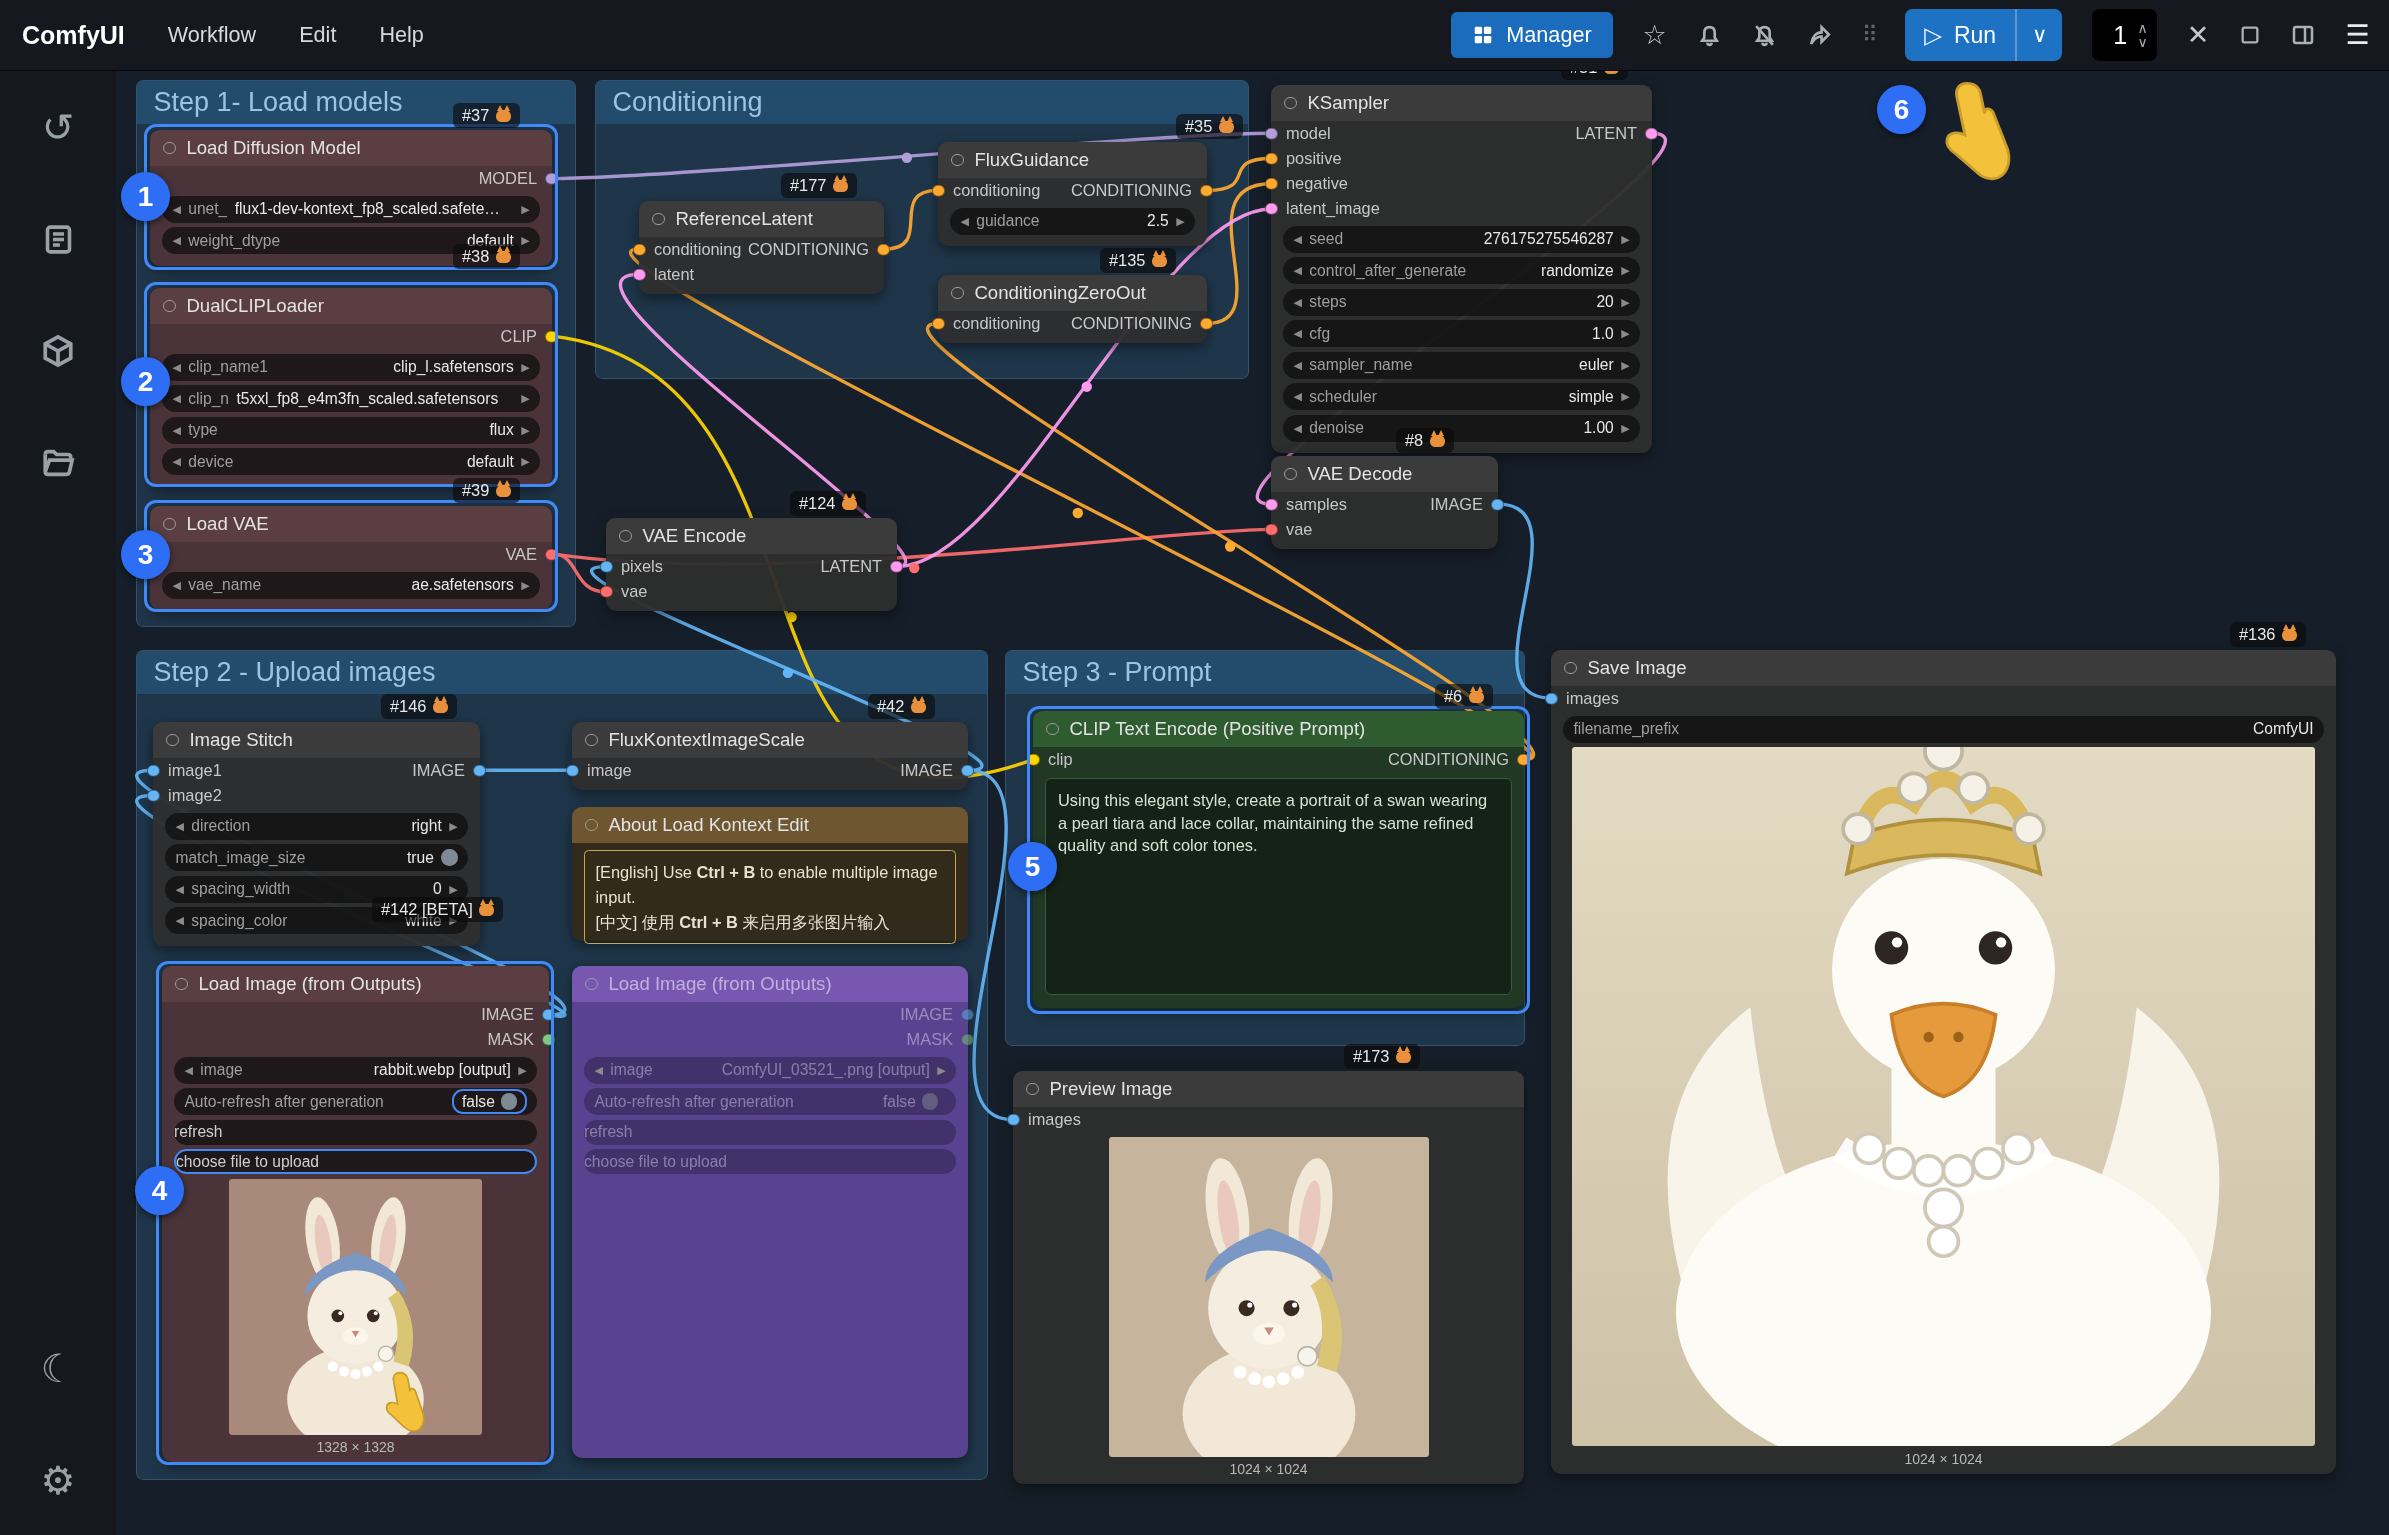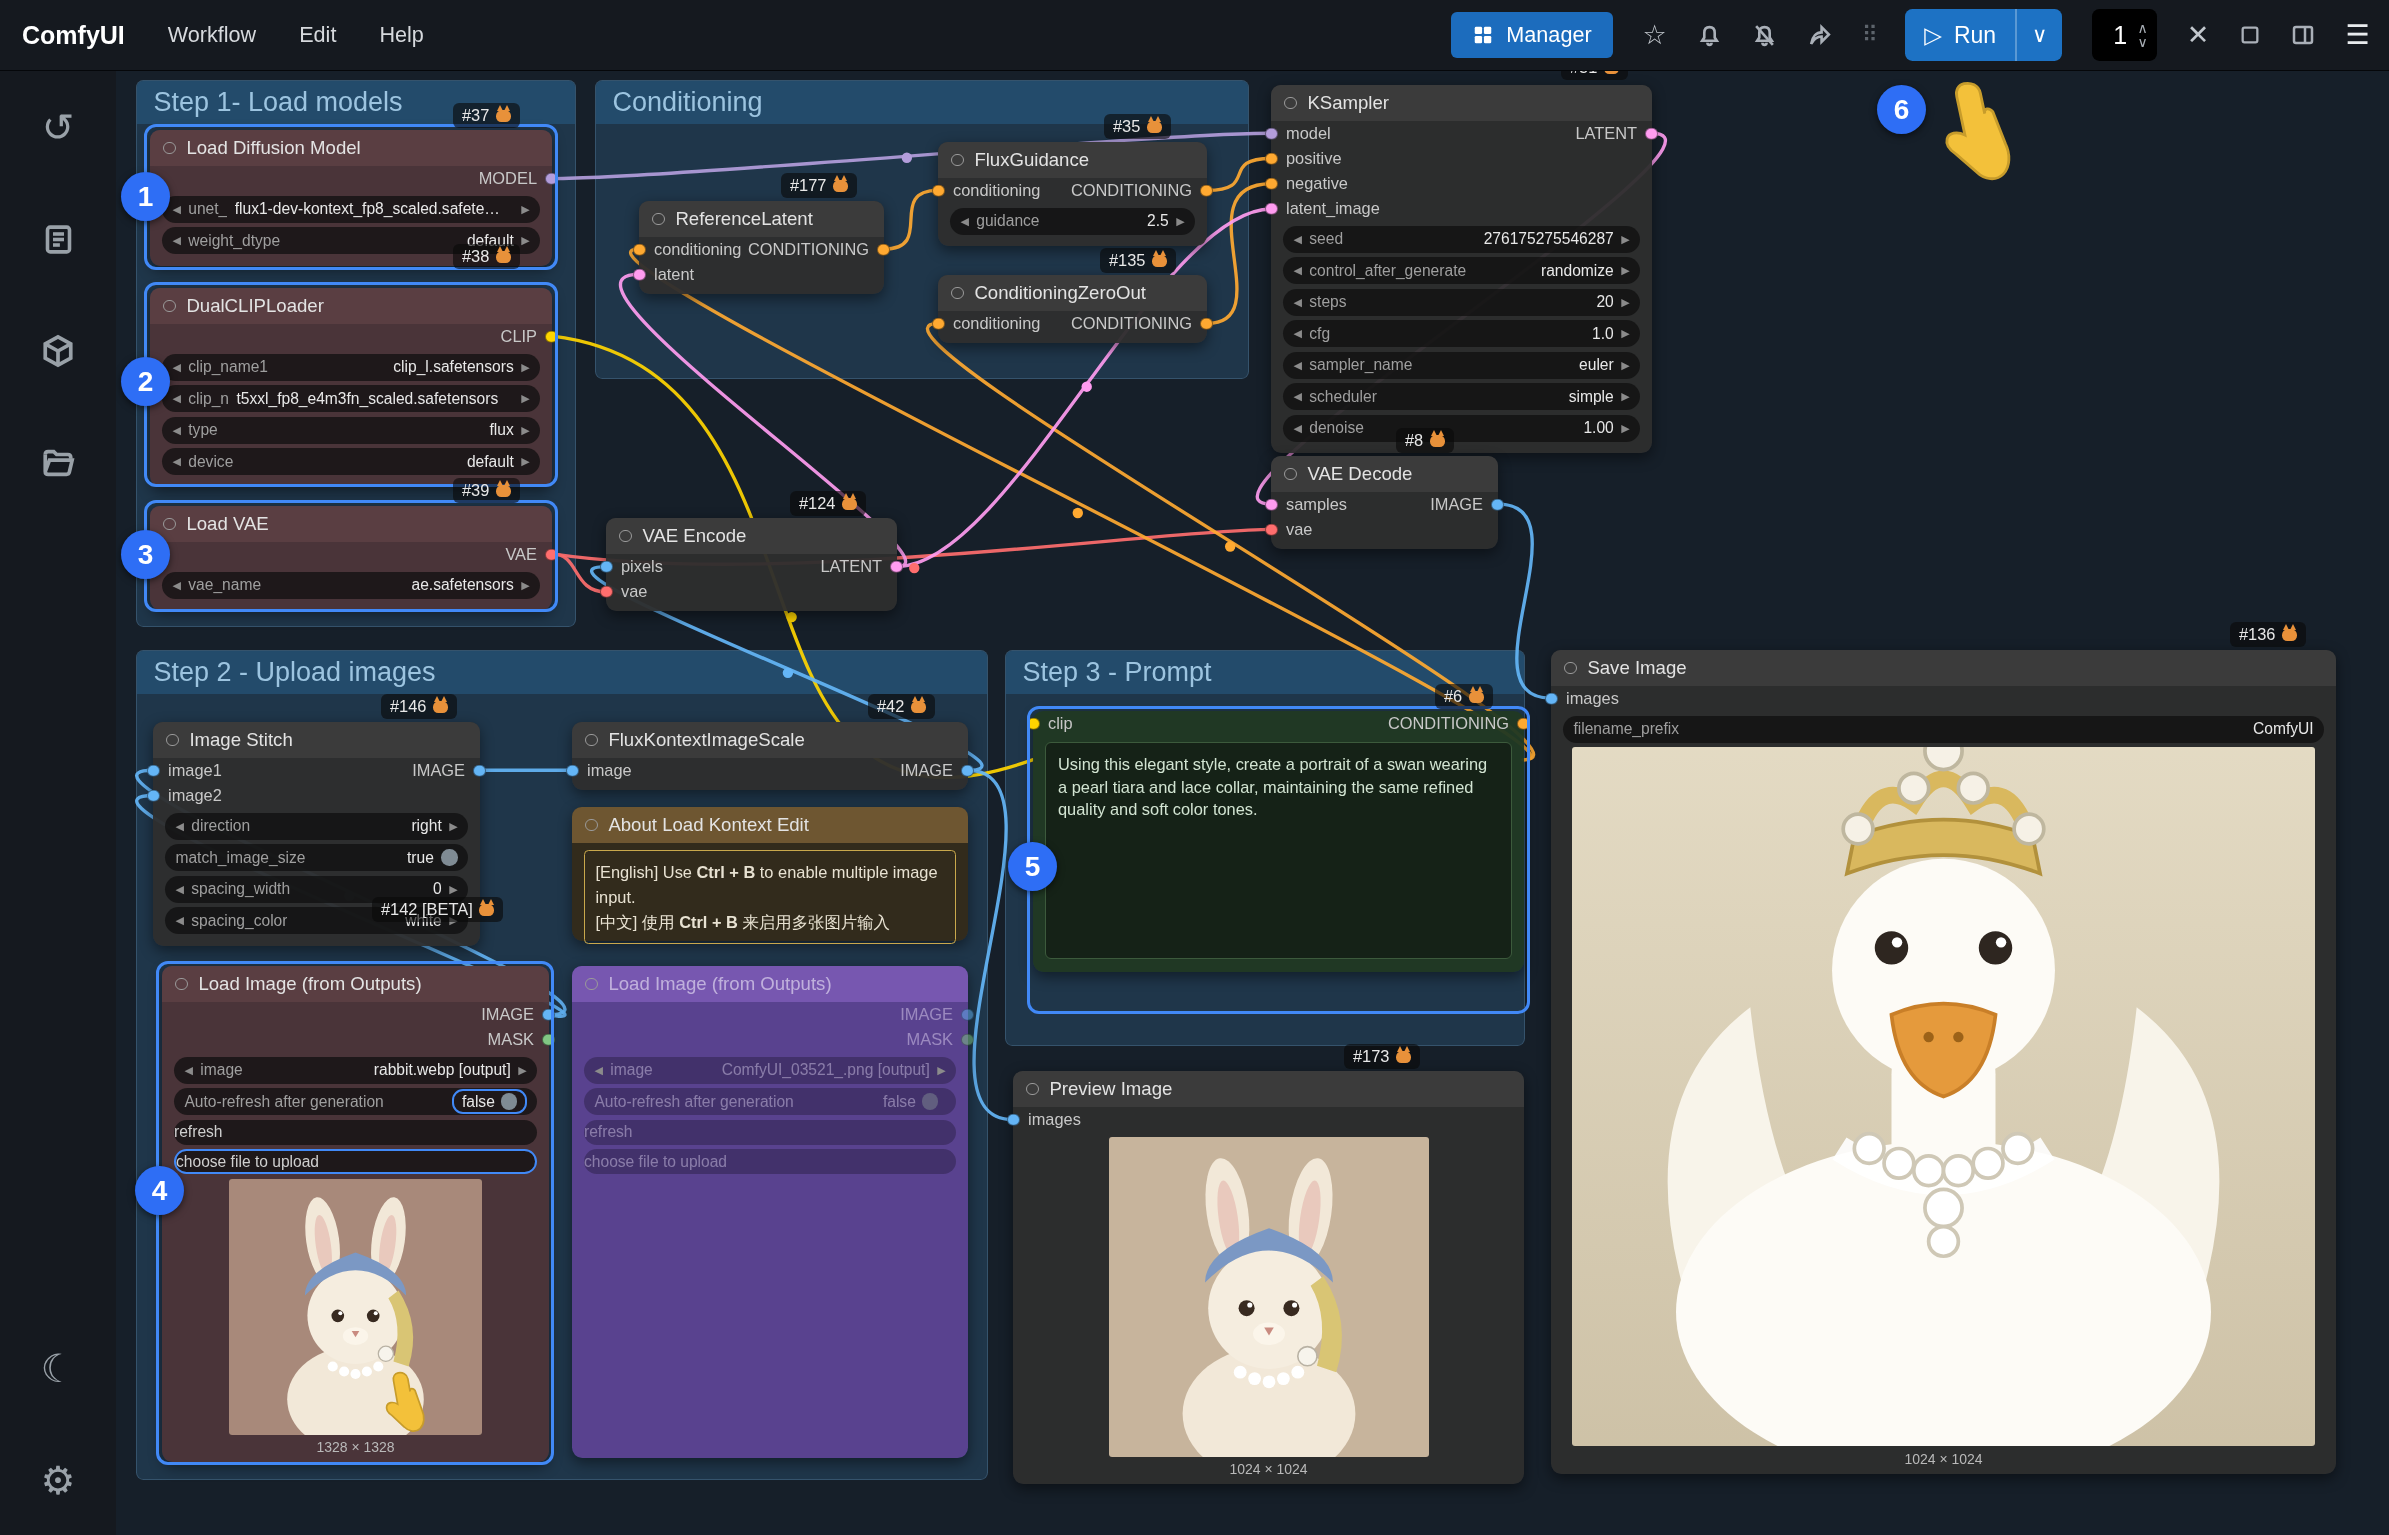--- a/index.html
+++ b/index.html
@@ -581,20 +581,24 @@
   </div>
   <div class="btn-widget">
     <span>refresh</span>
   </div>
   <div class="btn-widget">
     <span>choose file to upload</span>
   </div>
 </div>
 
 <div class="node green" style="left:1033px;top:711px;width:491px;">
+  <div class="ntitle">
+      <span class="cdot"></span>
+    <span>CLIP Text Encode (Positive Prompt)</span>
+    </div>
   <div class="srow">
     <span class="dot in c-clip"></span>
     <span>clip</span>
     <span class="sp"></span>
     <span>CONDITIONING</span>
     <span class="dot out c-cond"></span>
   </div>
   <div class="prompt-box">Using this elegant style, create a portrait of a swan wearing a pearl tiara and lace collar, maintaining the same refined quality and soft color tones.</div>
 </div>
 
@@ -700,21 +704,21 @@
     <span class="cat-ic"></span>
   </div>
 <div class="nbadge" style="left:453px;top:478px;">
     <span>#39</span>
     <span class="cat-ic"></span>
   </div>
 <div class="nbadge" style="left:781px;top:173px;">
     <span>#177</span>
     <span class="cat-ic"></span>
   </div>
-<div class="nbadge" style="left:1104px;top:114px;">
+<div class="nbadge" style="left:1176px;top:114px;">
     <span>#35</span>
     <span class="cat-ic"></span>
   </div>
 <div class="nbadge" style="left:1100px;top:248px;">
     <span>#135</span>
     <span class="cat-ic"></span>
   </div>
 <div class="nbadge" style="left:1561px;top:55px;">
     <span>#31</span>
     <span class="cat-ic"></span>

